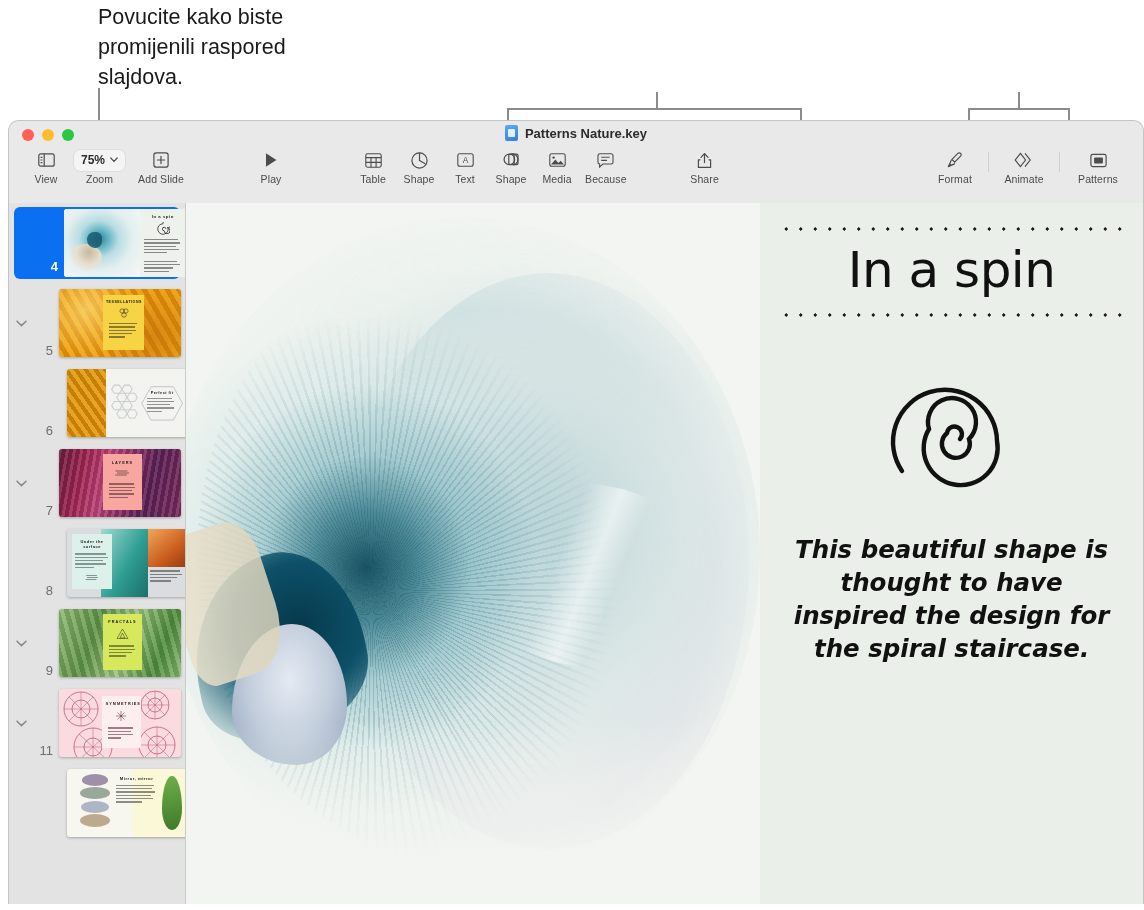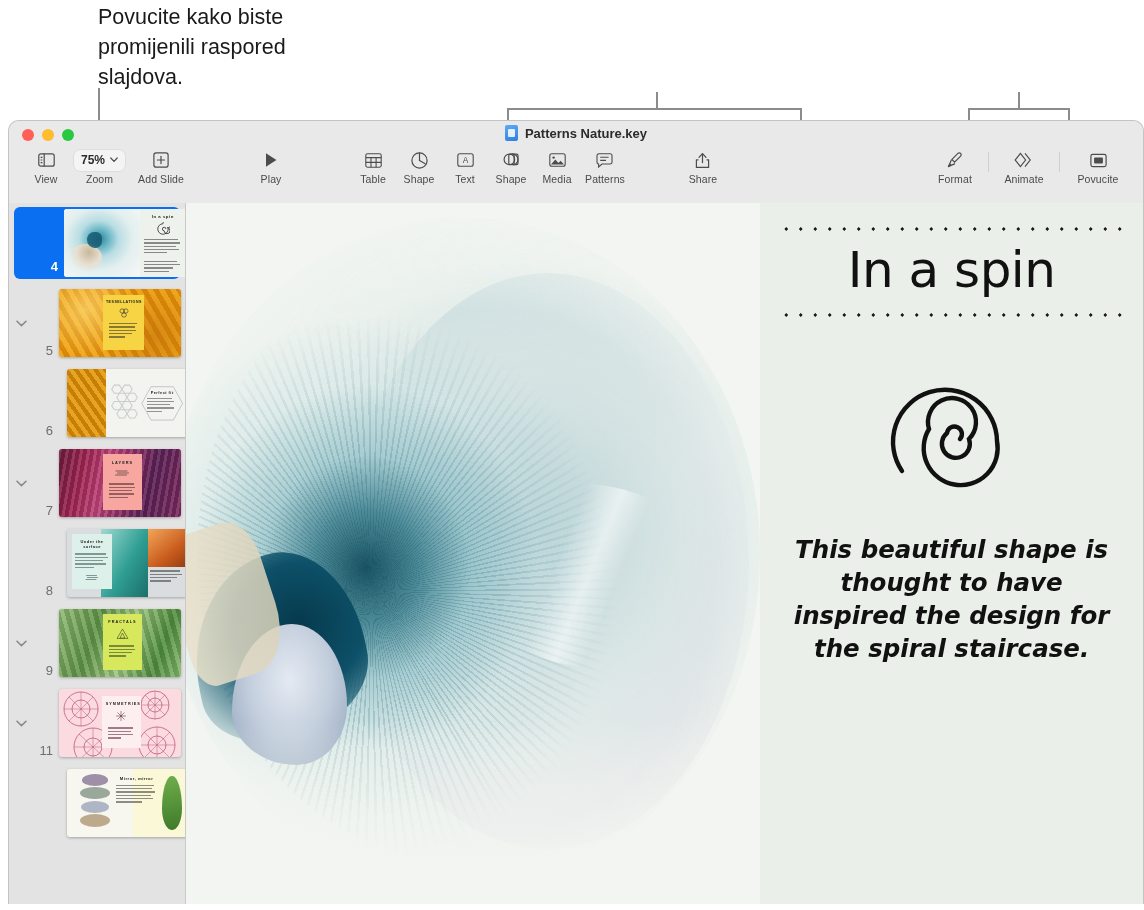--- a/index.html
+++ b/index.html
@@ -345,21 +345,21 @@
         </div>
 
         <div class="titem">
           <div class="ticon">
             <svg width="17" height="15" viewBox="0 0 17 15" fill="none" stroke="#4c4c4c" stroke-width="1.1">
               <path d="M1 2.6 A1.8 1.8 0 0 1 2.8 0.8 L14.2 0.8 A1.8 1.8 0 0 1 16 2.6 L16 9.2 A1.8 1.8 0 0 1 14.2 11 L6 11 L2.6 14 L2.6 11 A1.8 1.8 0 0 1 1 9.2 Z"></path>
               <line x1="4.2" y1="4.2" x2="12.6" y2="4.2"></line>
               <line x1="4.2" y1="7.4" x2="10" y2="7.4"></line>
             </svg>
           </div>
-          <div class="tlabel">Patterns</div>
+          <div class="tlabel">Because</div>
         </div>
       </div>
 
       <div style="width:50px"></div>
 
       <div class="titem">
         <div class="ticon">
           <svg width="15" height="17" viewBox="0 0 15 17" fill="none" stroke="#4c4c4c" stroke-width="1.2">
             <path d="M4 5.4 L7.5 1.6 L11 5.4" stroke-linecap="round" stroke-linejoin="round"></path>
             <line x1="7.5" y1="1.8" x2="7.5" y2="10.6" stroke-linecap="round"></line>
@@ -397,21 +397,21 @@
 
         <div class="tsep"></div>
 
         <div class="titem" style="min-width:62px">
           <div class="ticon">
             <svg width="17" height="15" viewBox="0 0 17 15" fill="none" stroke="#4c4c4c" stroke-width="1.2">
               <rect x="0.9" y="1.4" width="15.2" height="12.2" rx="1.8"></rect>
               <rect x="4.1" y="4.6" width="8.8" height="5.8" rx="1" fill="#4c4c4c" stroke="none"></rect>
             </svg>
           </div>
-          <div class="tlabel">Povucite</div>
+          <div class="tlabel">Patterns</div>
         </div>
       </div>
     </div>
 
     <div id="content">
 
       <div id="navigator">
 
         <div class="slide-row selected" style="margin-top:4px">
           <div class="chev"></div>

